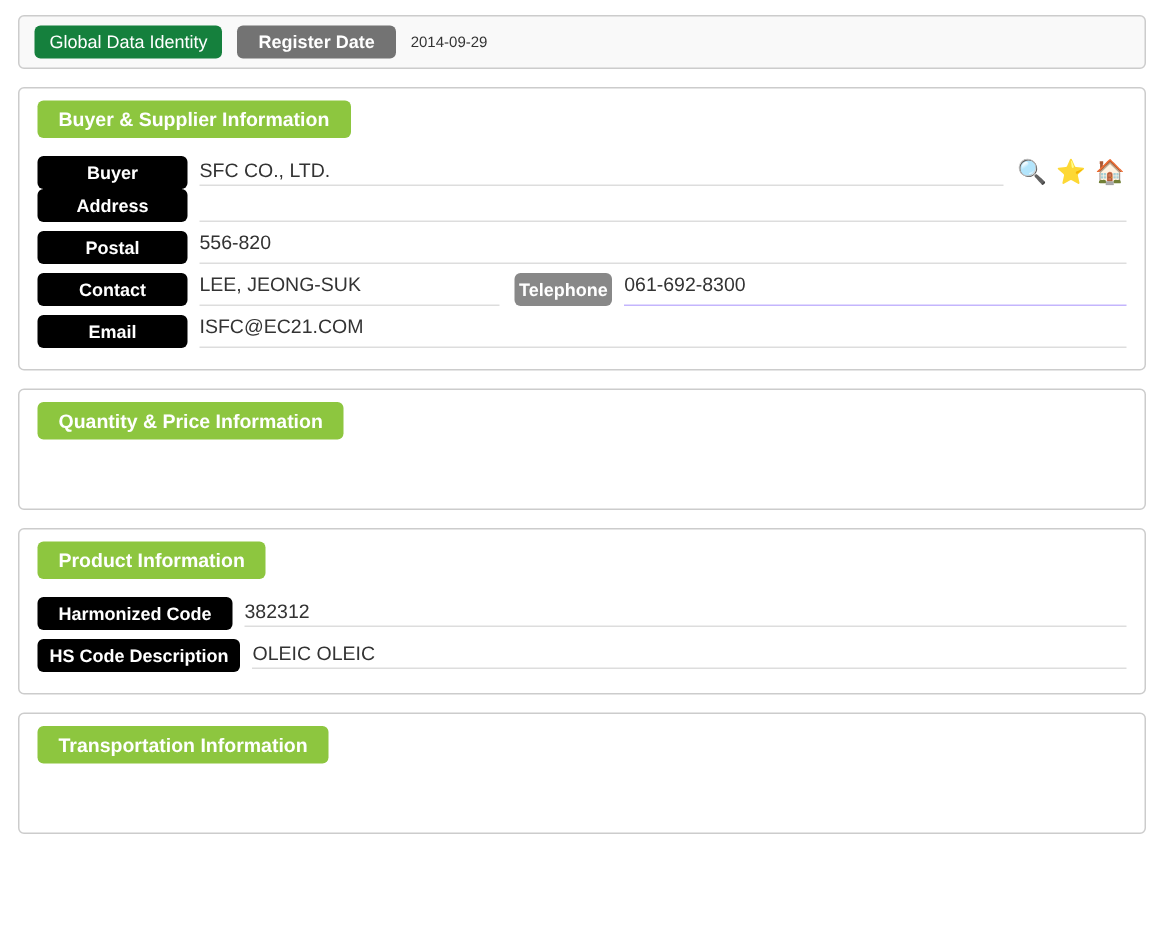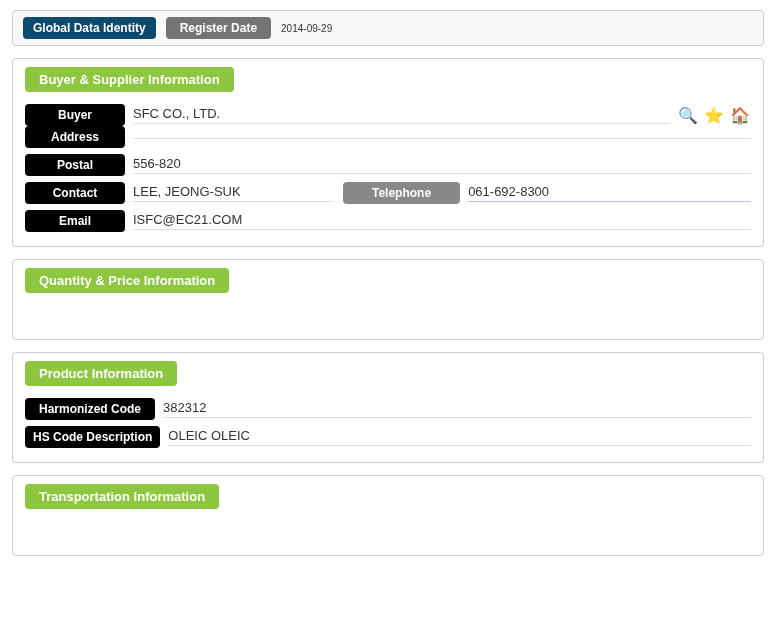--- a/index.html
+++ b/index.html
@@ -20,26 +20,26 @@
     .global-identity-bar {
       display: flex;
       align-items: center;
       border: 1px solid #ccc;
       border-radius: 4px;
       padding: 6px 10px;
       margin-bottom: 12px;
       background: #f9f9f9;
     }
     .global-identity-bar .label {
-      background: #0c4a6e;
+      background: #15803d;
       color: #fff;
       padding: 4px 10px;
       border-radius: 4px;
       font-size: 12px;
-      font-weight: bold;
+      font-weight: normal;
       margin-right: 10px;
       white-space: nowrap;
     }
     .global-identity-bar .value {
       flex: 1;
       font-size: 13px;
       color: #333;
     }
     .global-identity-bar .reg-label {
       background: #737373;
@@ -77,21 +77,20 @@
       padding: 5px 14px;
       border-radius: 4px;
       margin-bottom: 10px;
       position: relative;
       top: -2px;
     }
 
     
     .info-row {
       display: flex;
-      align-items: center;
       margin-bottom: 6px;
     }
     .info-row:last-child {
       margin-bottom: 0;
     }
 
     .field-label {
       background: #000000;
       color: #fff;
       padding: 4px 8px;
@@ -112,21 +111,21 @@
       flex: 1;
       font-size: 13px;
       color: #333;
       border-bottom: 1px solid #ddd;
       padding-bottom: 2px;
     }
 
     .telephone-label {
       background: #888;
       color: #fff;
-      padding: 4px 29px;
+      padding: 4px 3px;
       border-radius: 4px;
       font-size: 12px;
       font-weight: bold;
       margin-left: 10px;
       margin-right: 8px;
       white-space: nowrap;
     }
 
     .telephone-value {
       flex: 1;

